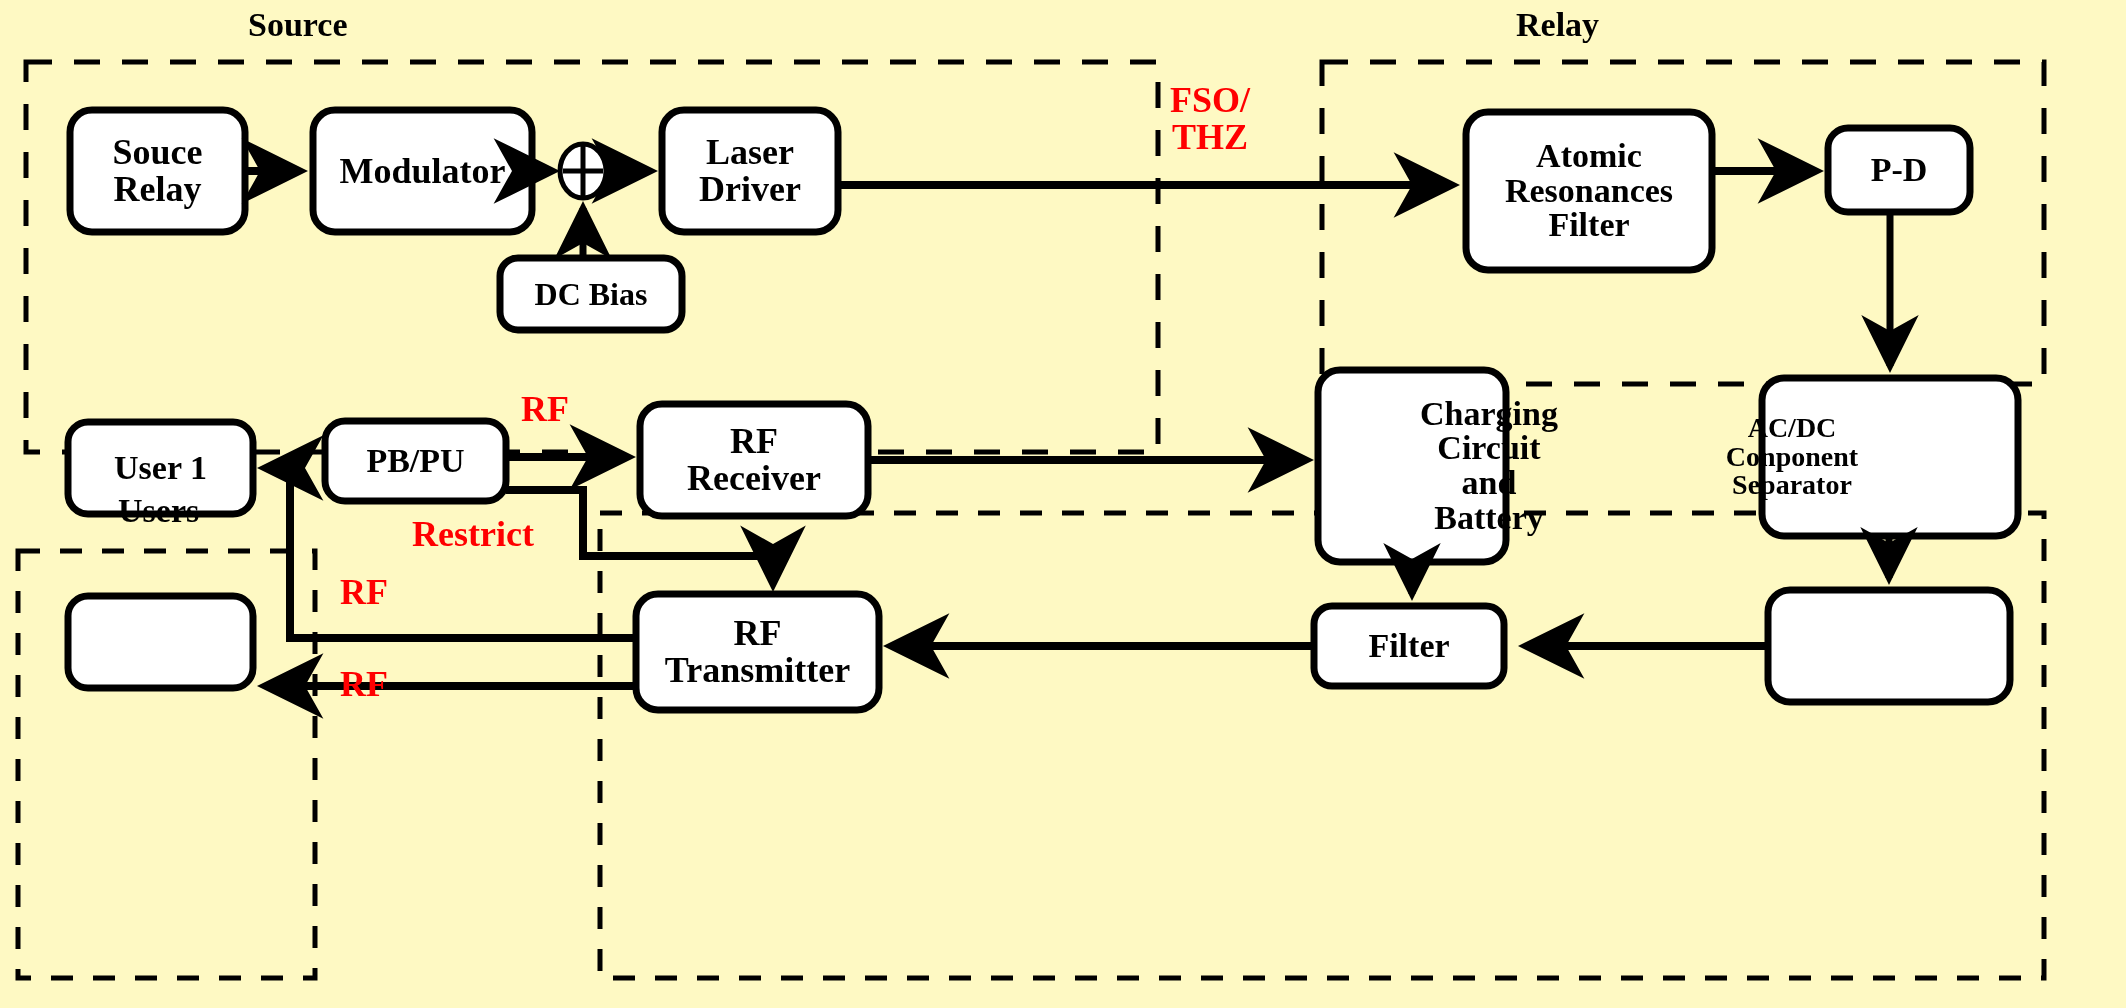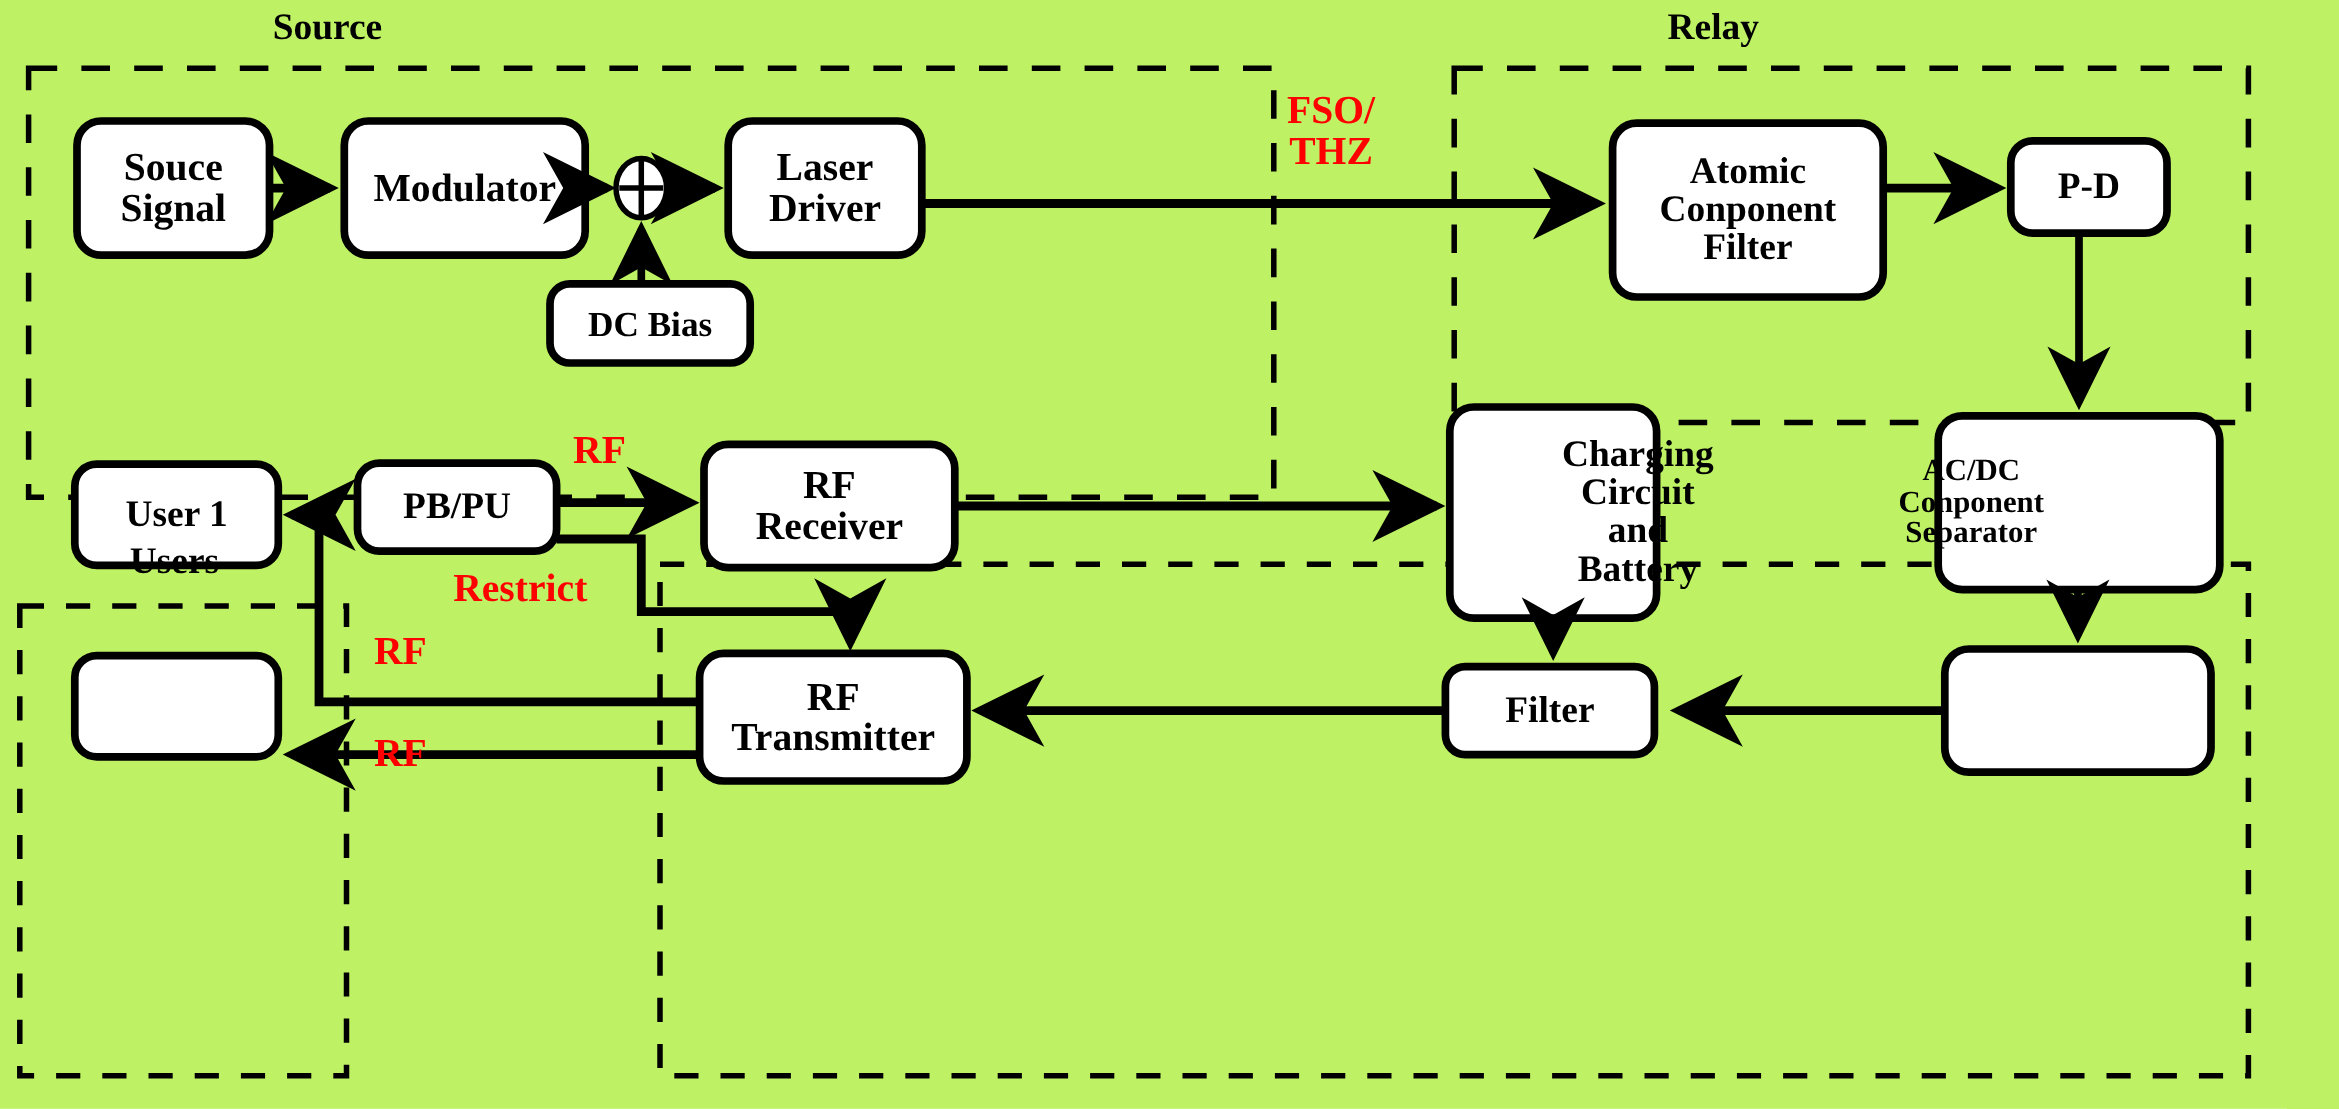--- a/index.html
+++ b/index.html
@@ -10,21 +10,21 @@
   body {
     width: 2126px;
     height: 1008px;
     font-family: "Liberation Serif", "DejaVu Serif", serif;
     overflow: hidden;
   }
   #diagram-root {
     position: relative;
     width: 2126px;
     height: 1008px;
-    background: #bef264;
+    background: #fef9c3;
   }
   svg.layer {
     position: absolute;
     top: 0;
     left: 0;
     width: 2126px;
     height: 1008px;
   }
   .group-label {
     position: absolute;
@@ -120,27 +120,27 @@
       <path d="M636,638 L290,638 L290,468 L265,468" marker-end="url(#ah)"></path>
       <path d="M636,686 L265,686" marker-end="url(#ah)"></path>
     </g>
   </svg>
 
   <div class="group-label" style="left:248px; top:8px;">Source</div>
   <div class="group-label" style="left:1516px; top:8px;">Relay</div>
   <div class="group-label" style="left:118px; top:494px;">Users</div>
 
   <div class="node-label" style="left:70px; top:110px; width:175px; height:122px; font-size:36px;">Souce
-Signal</div>
+Relay</div>
   <div class="node-label" style="left:313px; top:110px; width:219px; height:122px; font-size:36px;">Modulator</div>
   <div class="node-label" style="left:500px; top:258px; width:182px; height:72px; font-size:32px;">DC Bias</div>
   <div class="node-label" style="left:662px; top:110px; width:176px; height:122px; font-size:36px;">Laser
 Driver</div>
   <div class="node-label" style="left:1466px; top:112px; width:246px; height:158px; font-size:34px;">Atomic
-Conponent
+Resonances
 Filter</div>
   <div class="node-label" style="left:1828px; top:128px; width:142px; height:84px; font-size:34px;">P-D</div>
   <div class="node-label" style="left:1664px; top:378px; width:256px; height:158px; font-size:28px;">AC/DC
 Conponent
 Separator</div>
   <div class="node-label" style="left:1314px; top:606px; width:190px; height:80px; font-size:34px;">Filter</div>
   <div class="node-label" style="left:1395px; top:370px; width:188px; height:192px; font-size:34px;">Charging
 Circuit
 and
 Battery</div>

